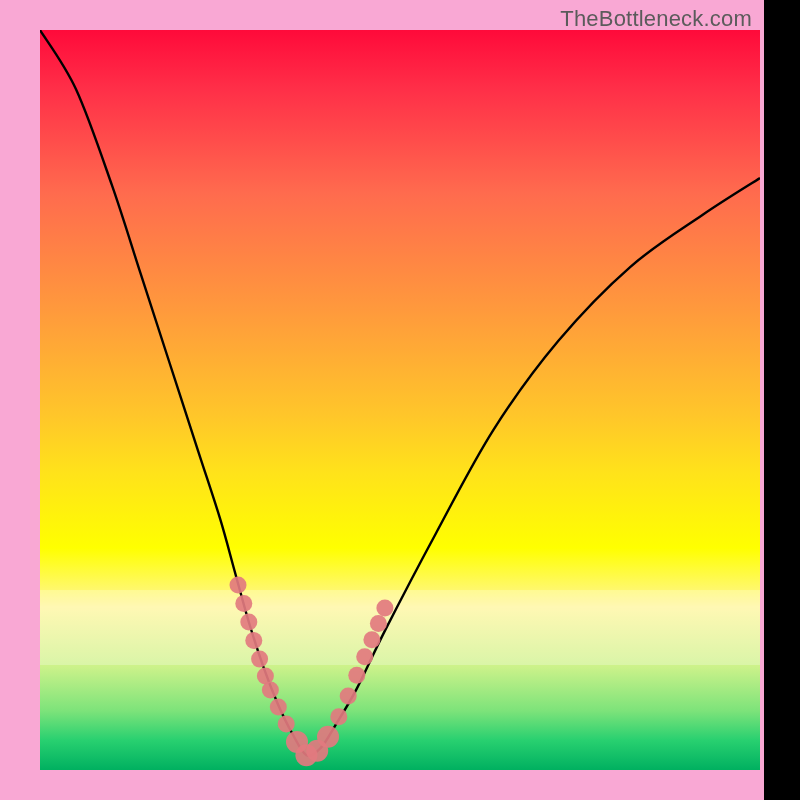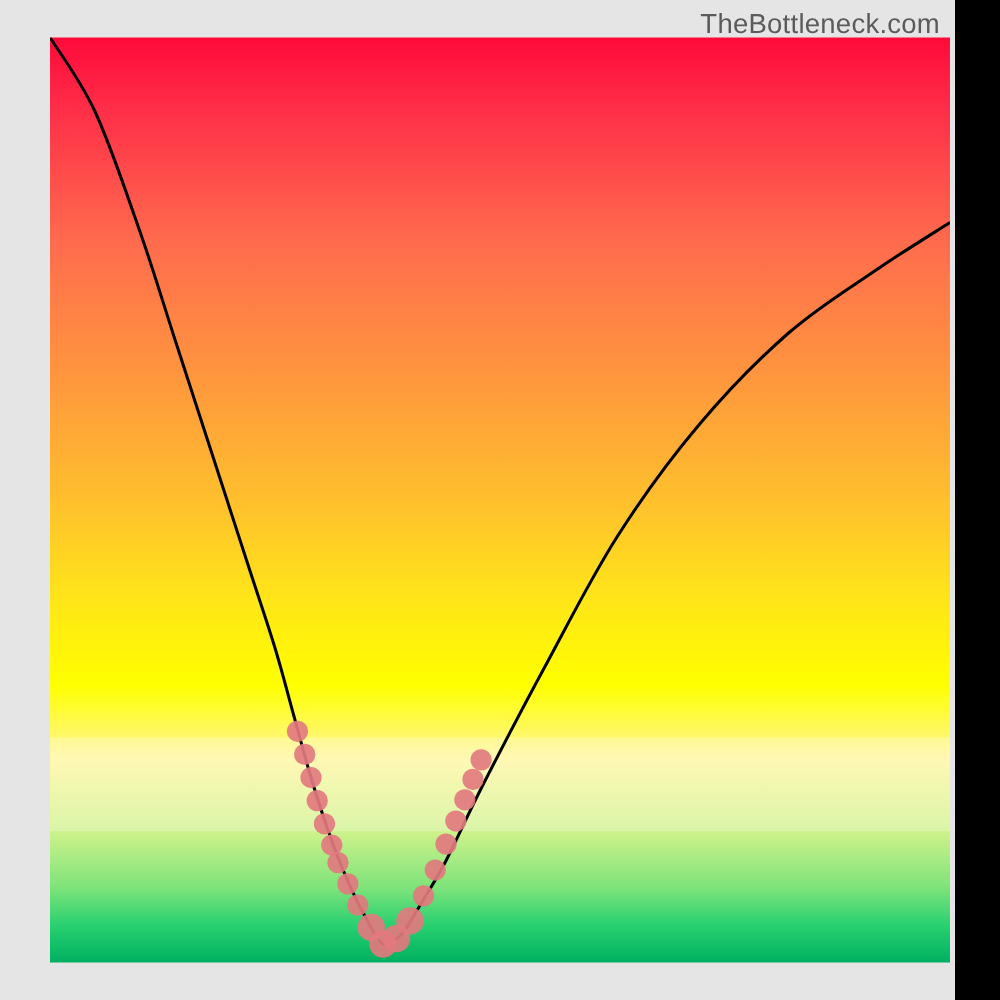--- a/index.html
+++ b/index.html
@@ -10,21 +10,21 @@
     overflow: hidden;
     background: #000;
     font-family: Arial, Helvetica, sans-serif;
   }
   .frame {
     position: absolute;
     left: 0;
     top: 0;
     width: 764px;
     height: 800px;
-    background: #e5e5e5;
+    background: #f9a8d4;
   }
   .plot-bg {
     position: absolute;
     left: 40px;
     top: 30px;
     width: 720px;
     height: 740px;
     background: linear-gradient(to bottom,
       #ff0a3a 0%,
       #ff2f48 8%,

